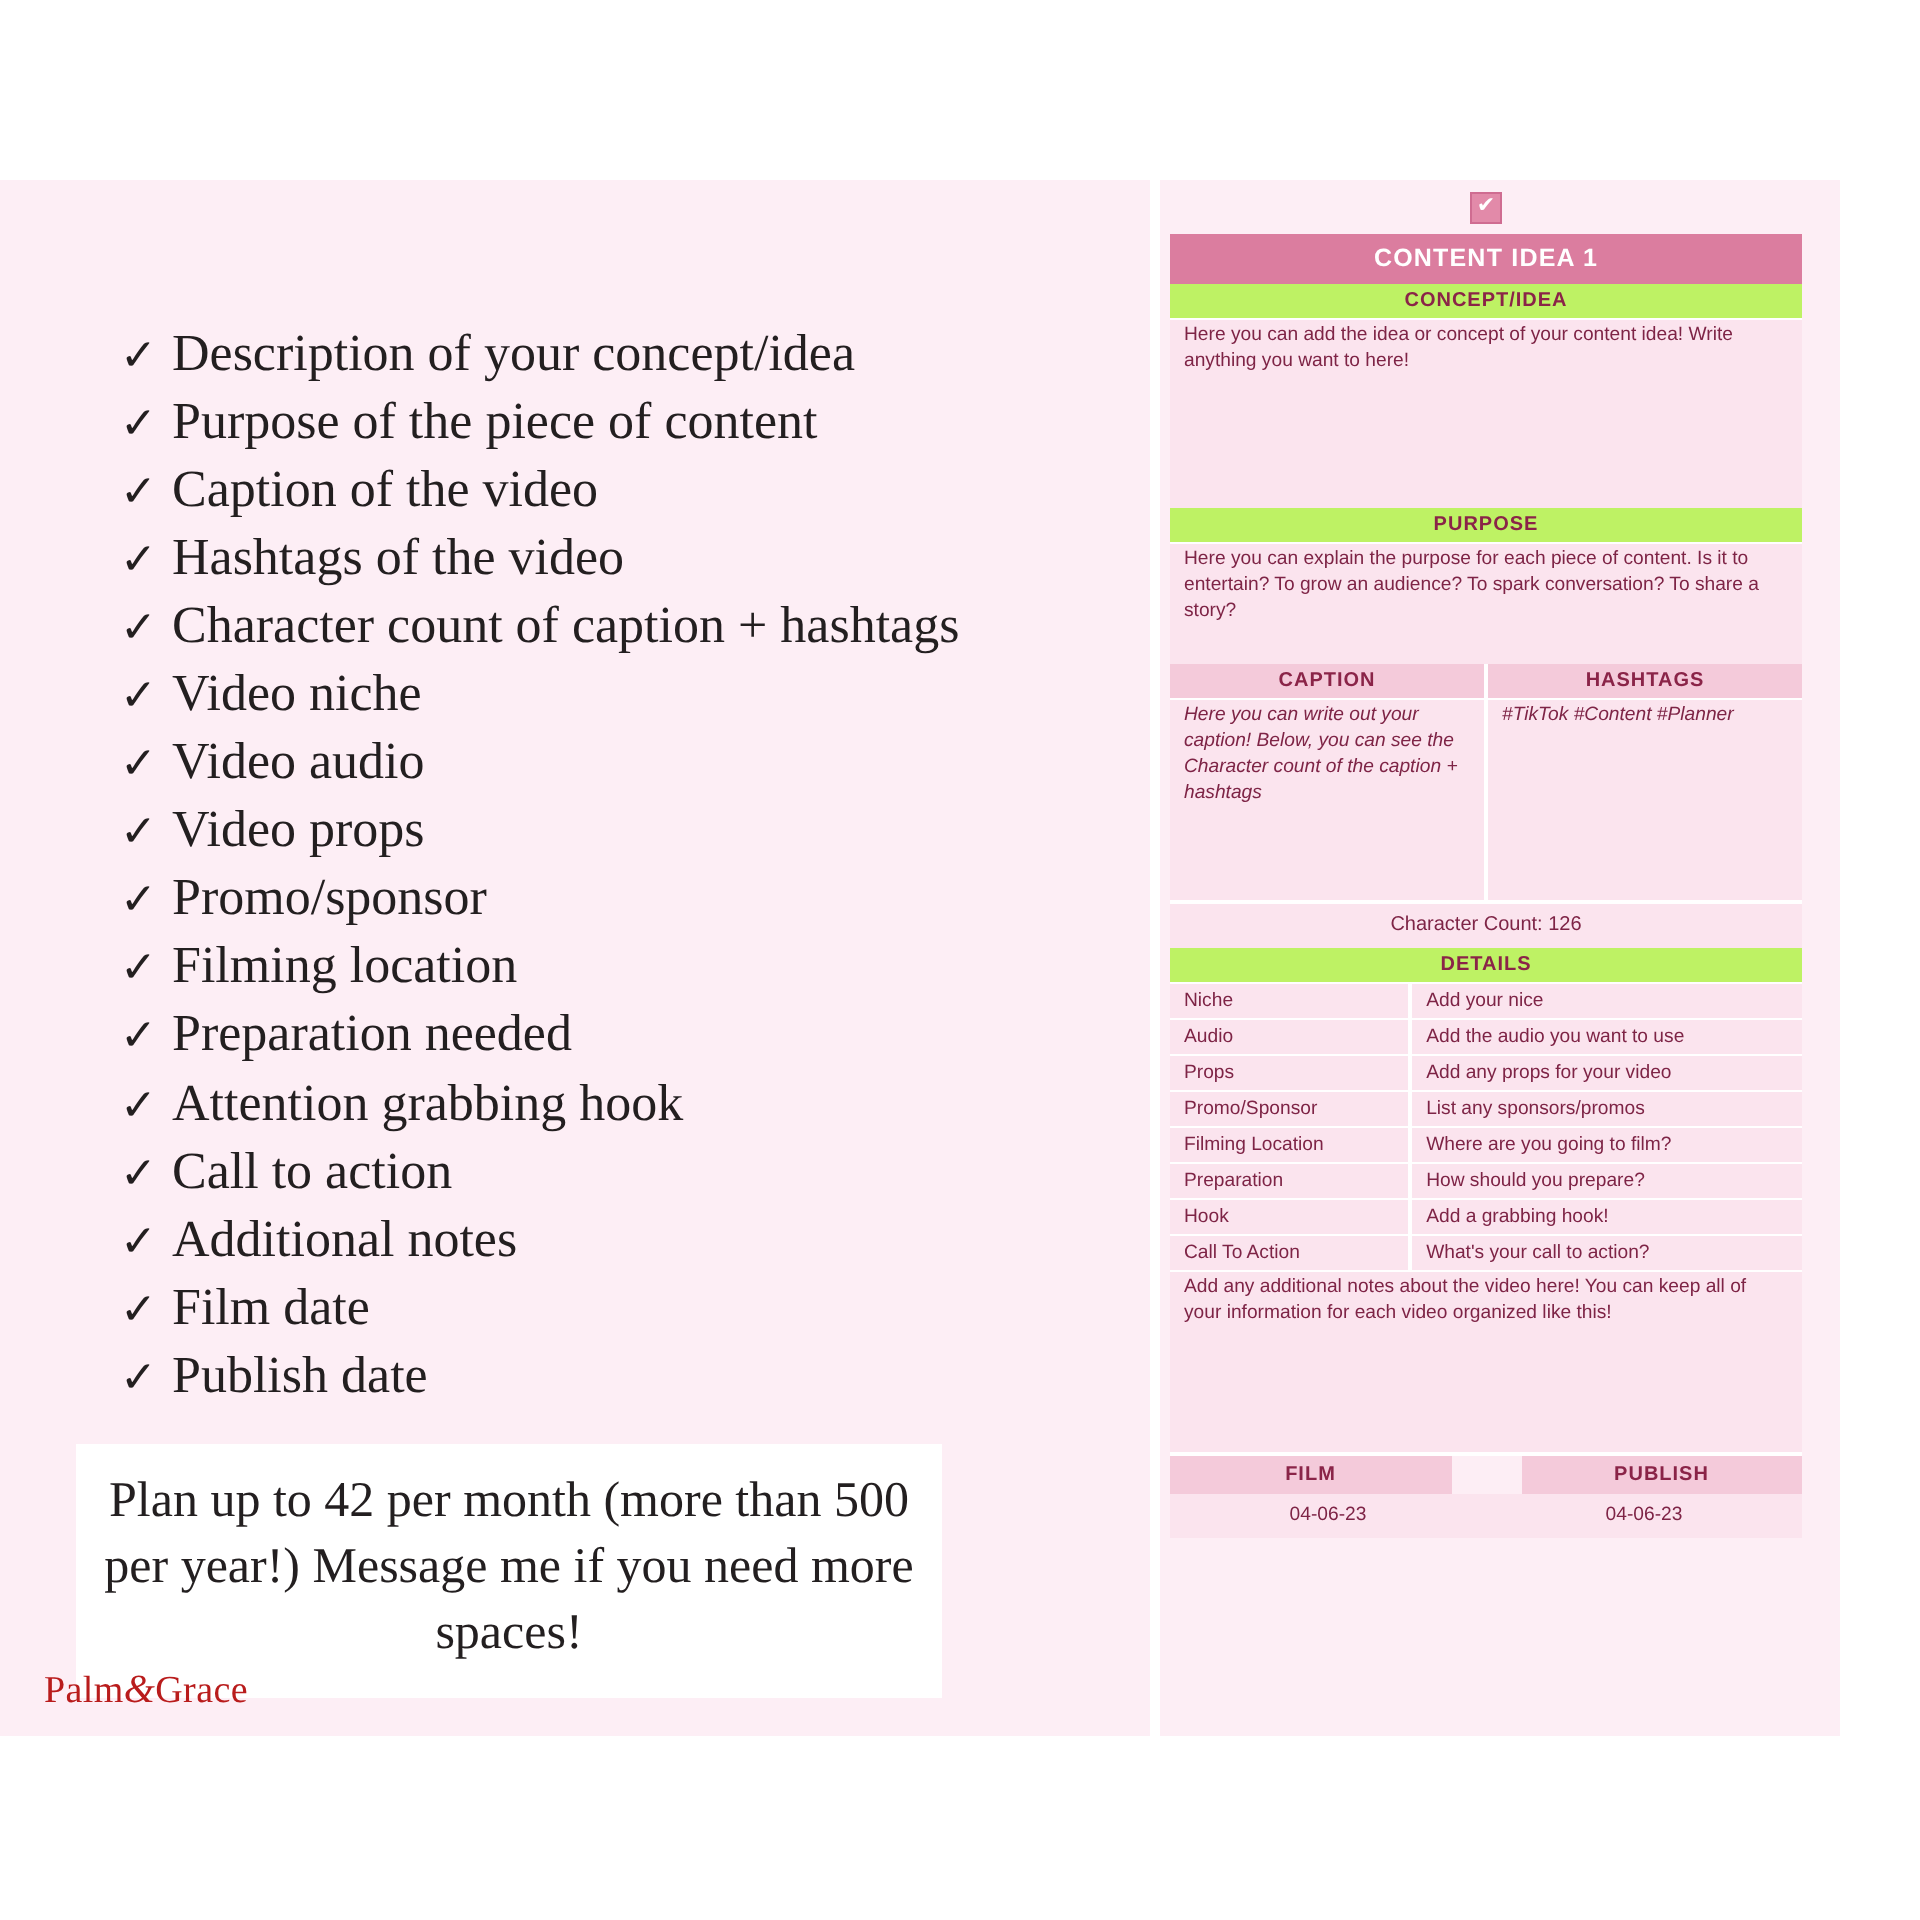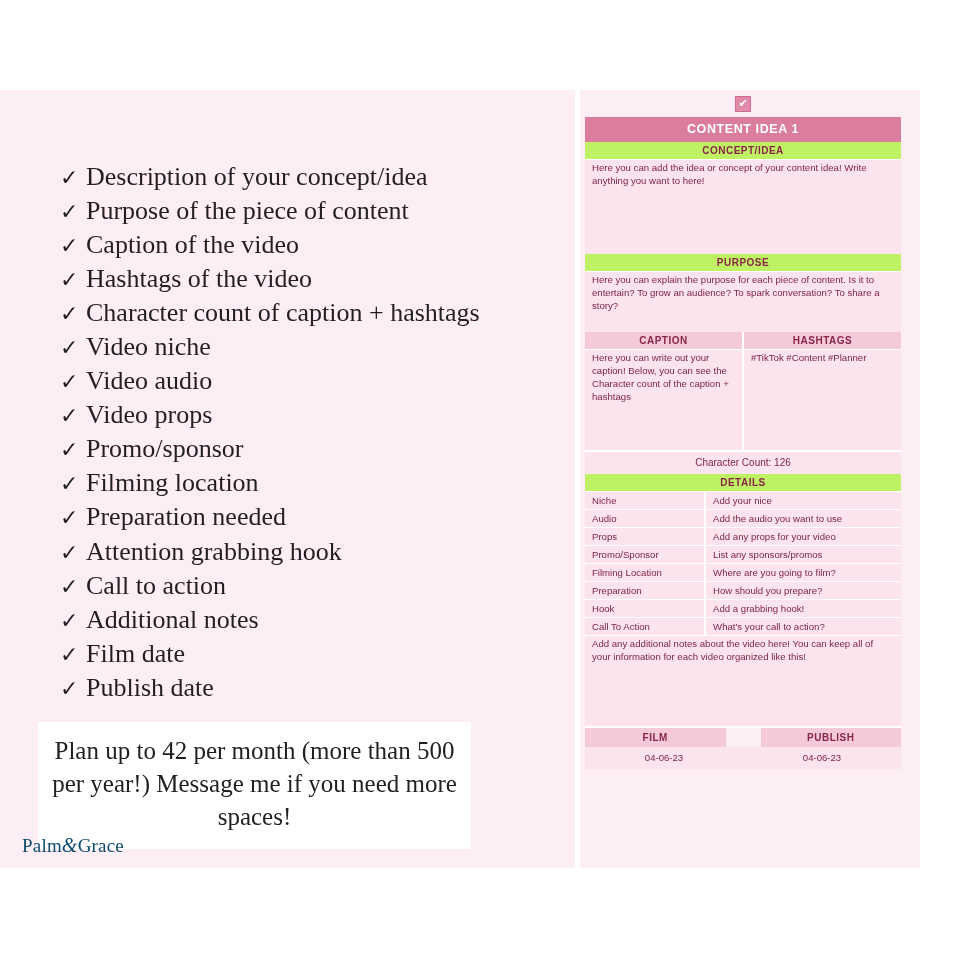--- a/index.html
+++ b/index.html
@@ -66,21 +66,21 @@
     font-size: 25px;
     line-height: 1.32;
     color: #231f20;
   }
   .brand {
     position: absolute;
     left: 22px;
     top: 744px;
     font-family: "Liberation Serif", serif;
     font-size: 19px;
-    color: #0c4a6e;
+    color: #b91c1c;
     letter-spacing: 0.2px;
   }
   .brand .amp {
     font-style: italic;
     font-size: 20px;
   }
 
   
   .right-bg {
     position: absolute;
@@ -150,21 +150,21 @@
   .head-split {
     background: #f4cada;
     color: #8a2448;
     text-align: center;
     font-weight: bold;
     font-size: 10px;
     letter-spacing: 0.5px;
     padding: 3px 0;
     border-bottom: 1px solid #ffffff;
   }
-  .body-caption { height: 92px; }
+  .body-caption { height: 92px; font-style: italic; }
   .char-count {
     background: #fbe4ee;
     color: #7e2446;
     text-align: center;
     font-size: 10px;
     padding: 5px 0 6px 0;
     border-top: 2px solid #ffffff;
   }
   .details-table {
     width: 100%;

